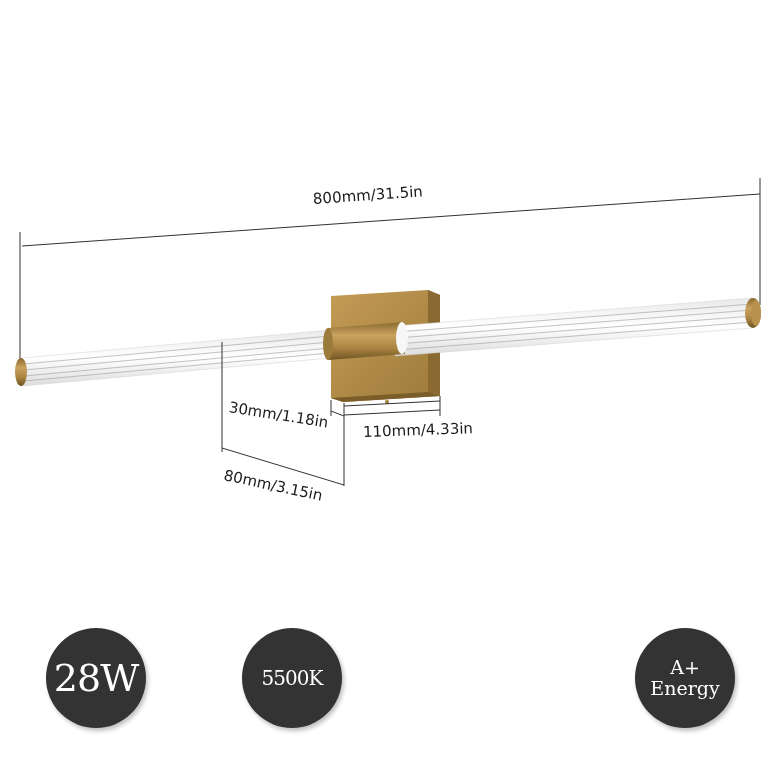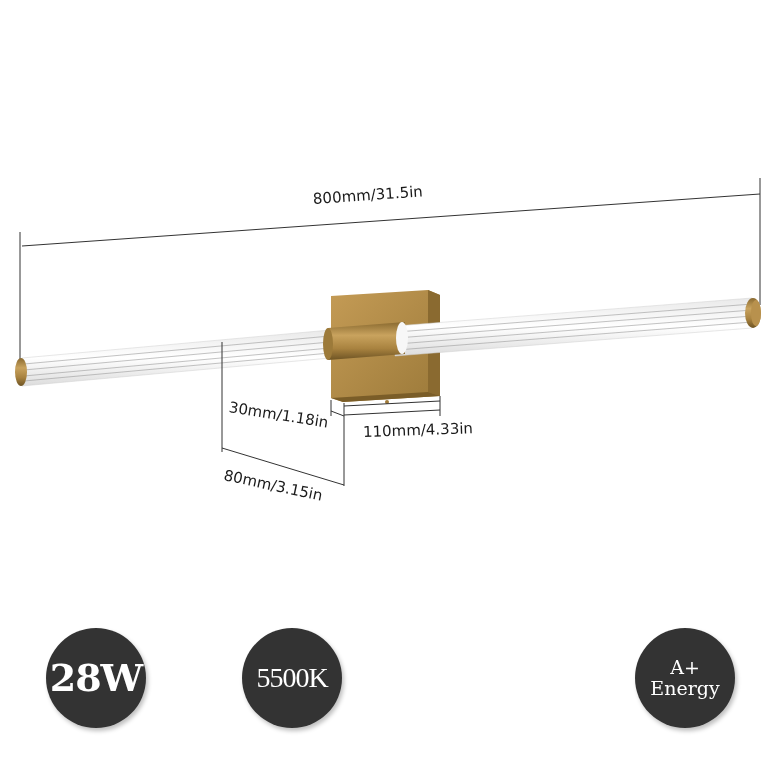--- a/index.html
+++ b/index.html
@@ -2,21 +2,21 @@
 <html><head>
 <meta charset="utf-8">
 <style>
   html, body { margin:0; padding:0; background:#ffffff; }
   body { width:763px; height:771px; position:relative; overflow:hidden; font-family:"DejaVu Sans", sans-serif; }
   .stage { position:absolute; left:0; top:0; width:763px; height:771px; }
   svg.drawing { position:absolute; left:0; top:0; }
   .dim-label { position:absolute; font-family:"DejaVu Sans", sans-serif; font-size:15px; color:#1a1a1a; white-space:nowrap; transform-origin:left center; }
   .badge { position:absolute; width:100px; height:100px; border-radius:50%; background:#333333; box-shadow:2px 3px 4px rgba(0,0,0,0.25); display:flex; flex-direction:column; align-items:center; justify-content:center; color:#ffffff; font-family:"DejaVu Serif", "Liberation Serif", serif; text-align:center; line-height:1; overflow:hidden; }
   .badge .big { font-size:38px; letter-spacing:-1px; }
-  .badge .mid { font-size:28px; letter-spacing:-1px;font-family:Liberation Serif, serif; }
+  .badge .mid { font-size:20px; letter-spacing:-1px; }
   .badge .small { font-size:19px; line-height:1.1; }
 </style>
 </head>
 <body>
 
 <div class="stage">
 
   <svg class="drawing" width="763" height="771" viewBox="0 0 763 771">
     <defs>
       <linearGradient id="brass" x1="0" y1="0" x2="0" y2="1">
@@ -91,21 +91,21 @@
       <line x1="440" y1="396" x2="440" y2="416"></line>
       <line x1="344" y1="415" x2="440" y2="410"></line>
     </g>
   </svg>
 
   <div class="dim-label" style="left:313px; top:190px; transform:rotate(-4deg);">800mm/31.5in</div>
   <div class="dim-label" style="left:229px; top:398px; transform:rotate(9deg);">30mm/1.18in</div>
   <div class="dim-label" style="left:363px; top:423px; transform:rotate(-2deg);">110mm/4.33in</div>
   <div class="dim-label" style="left:224px; top:466px; transform:rotate(12deg);">80mm/3.15in</div>
 
-  <div class="badge" style="left:46px; top:628px;font-weight:bold;">
+  <div class="badge" style="left:46px; top:628px;">
     <span class="big">28W</span>
   </div>
   <div class="badge" style="left:242px; top:628px;">
     <span class="mid">5500K</span>
   </div>
   <div class="badge" style="left:635px; top:628px;">
     <span class="small">A+</span>
     <span class="small">Energy</span>
   </div>
 

